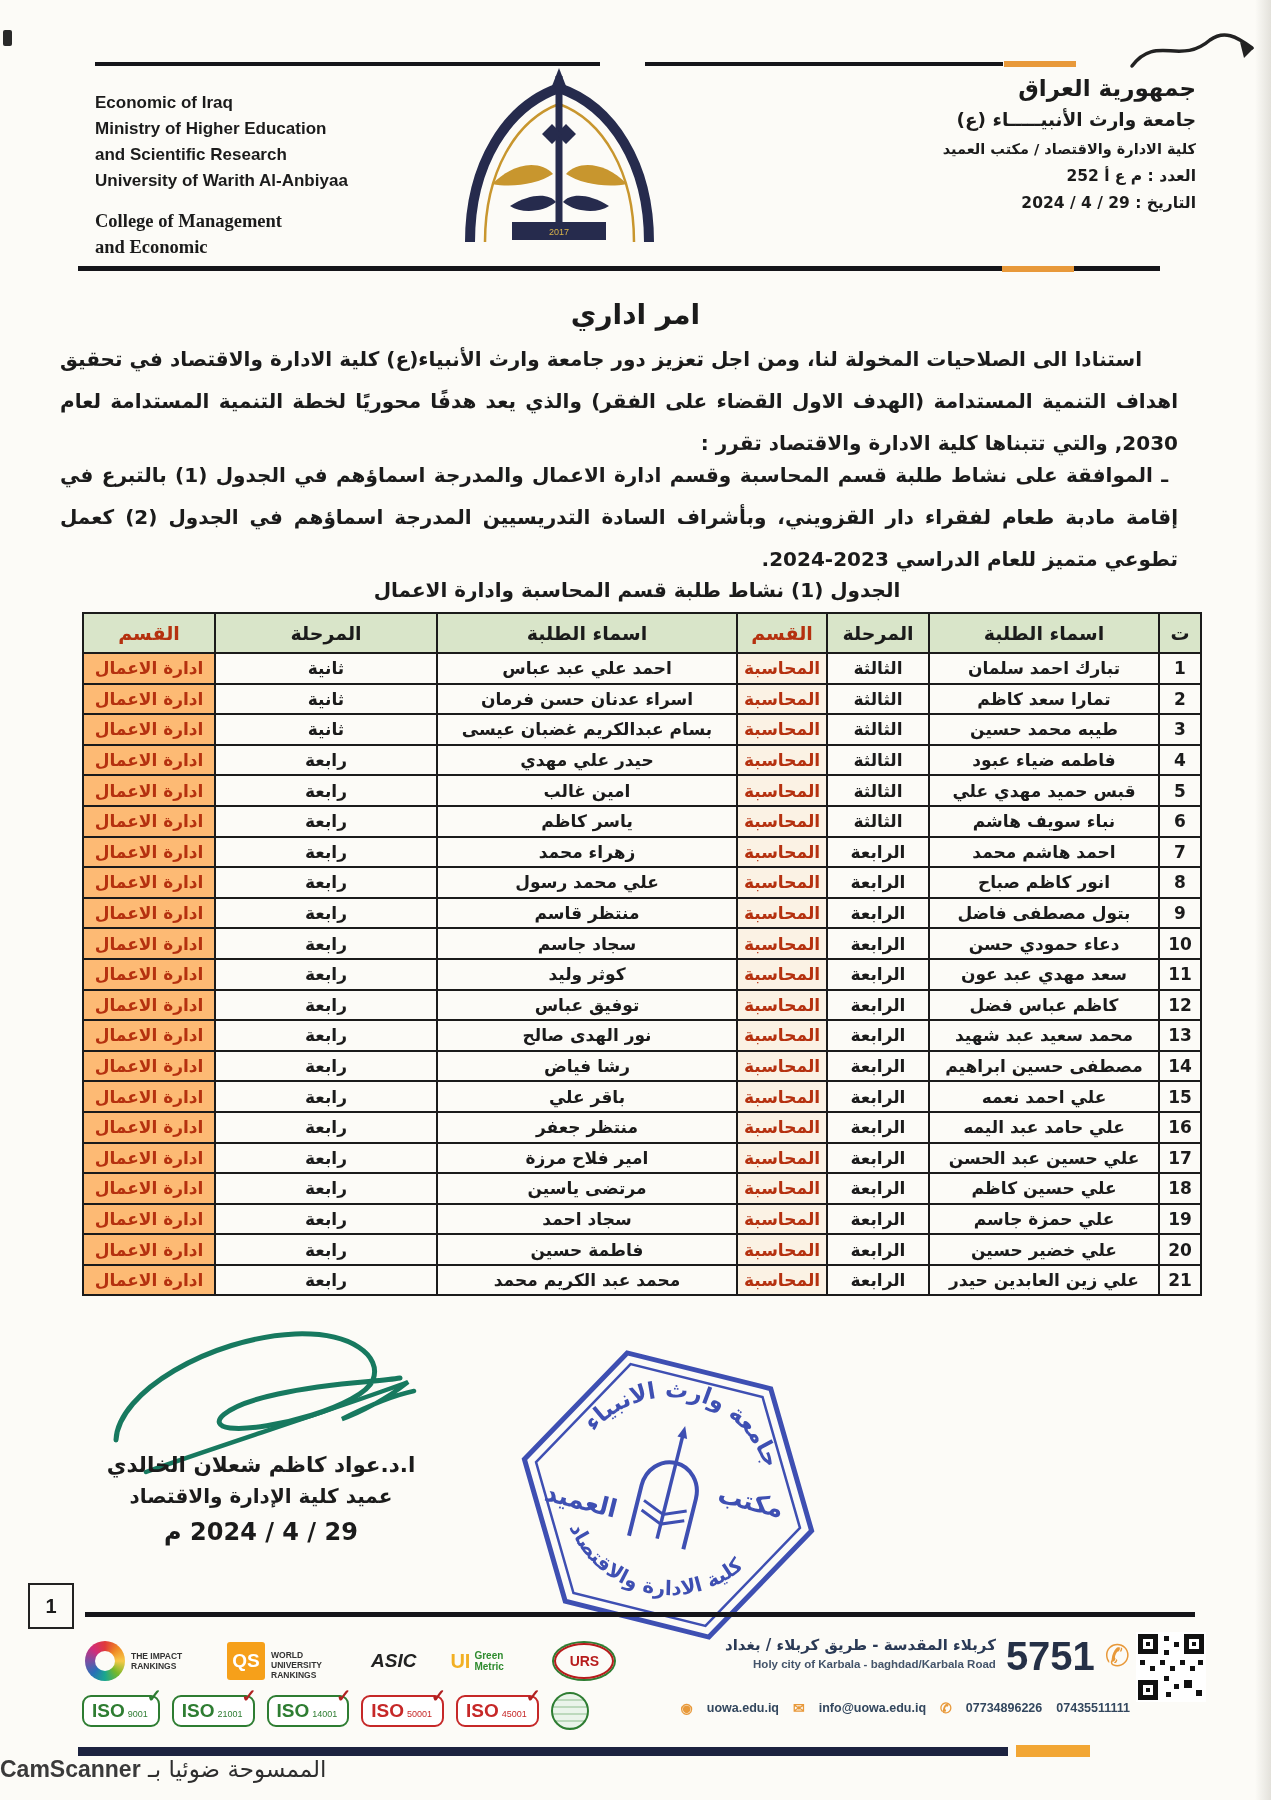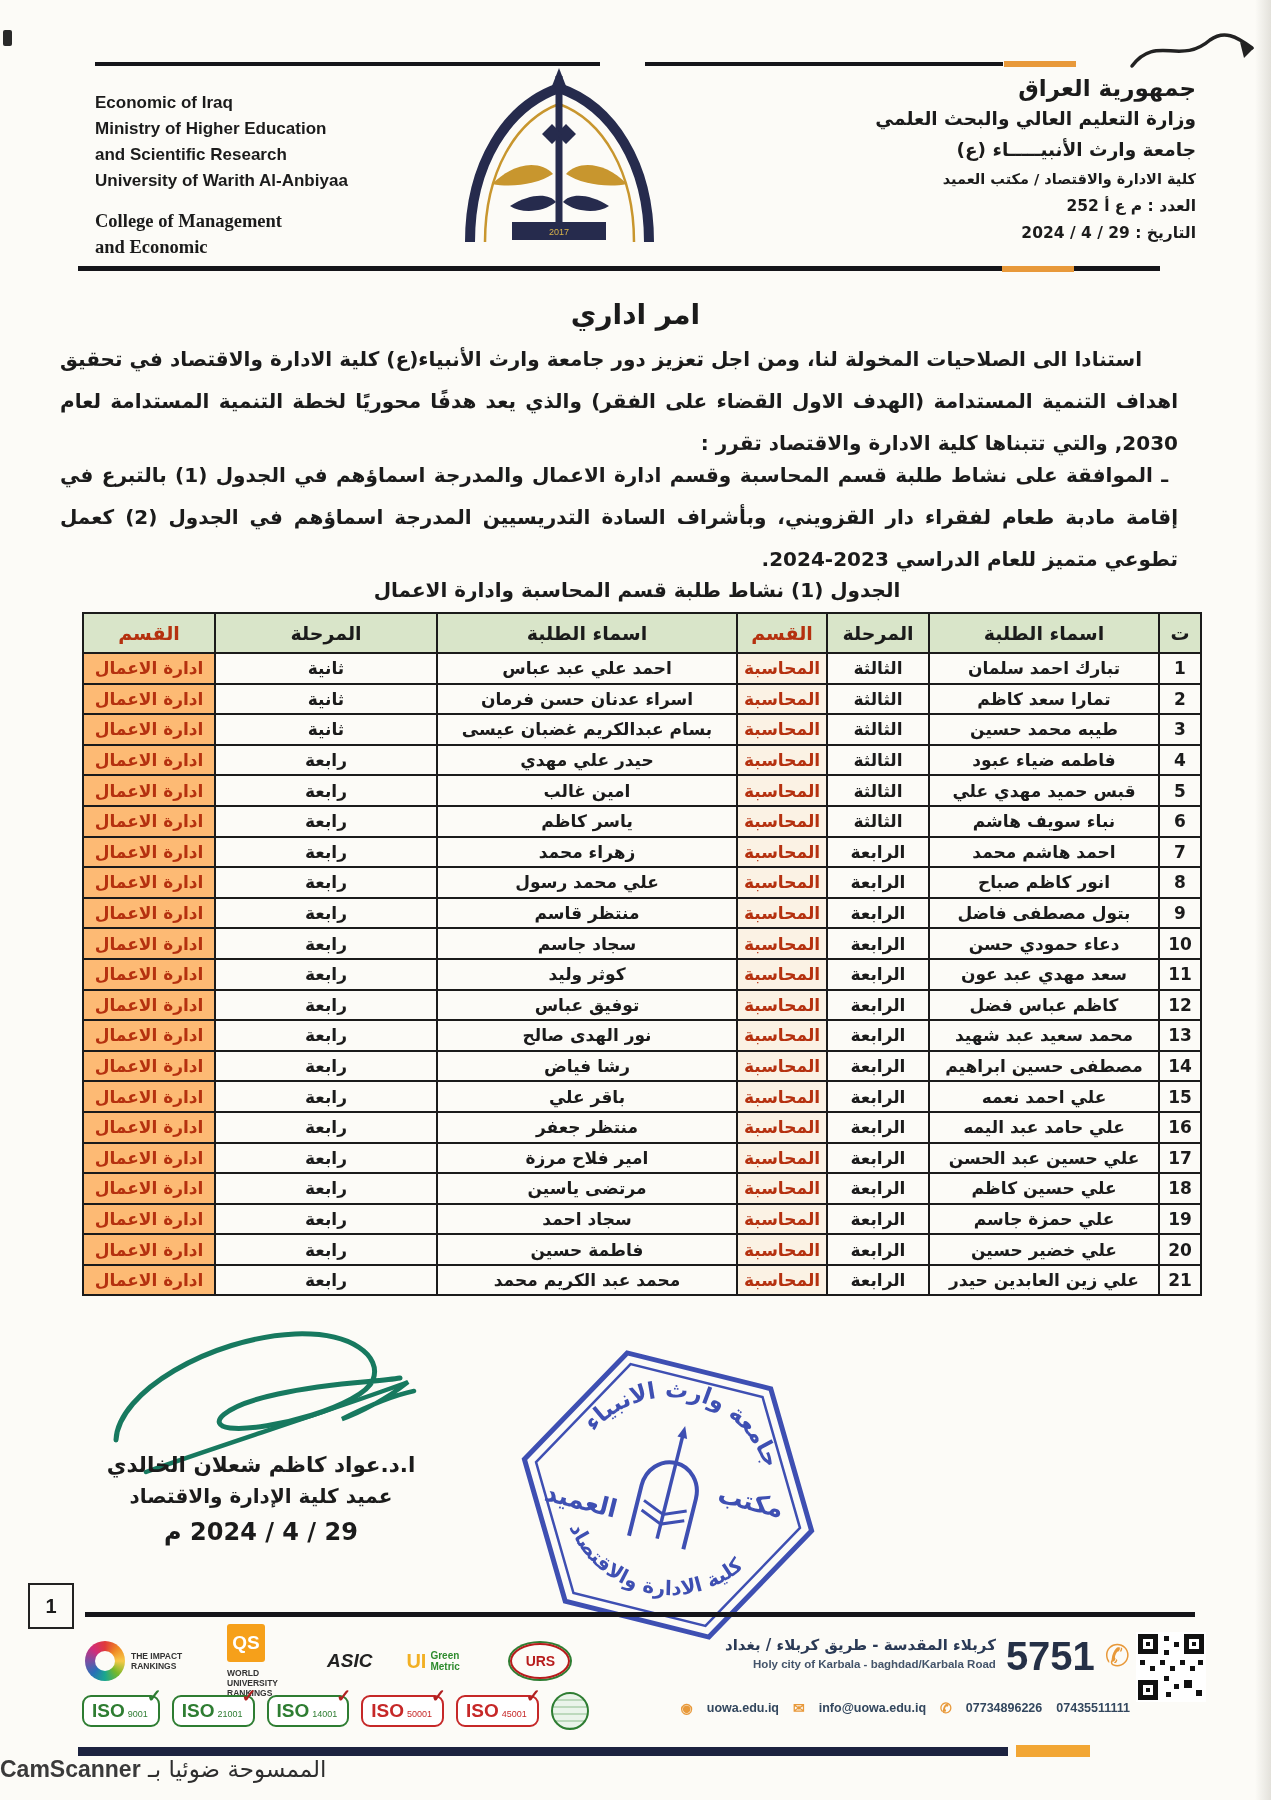--- a/index.html
+++ b/index.html
@@ -123,21 +123,20 @@
     <div class="eng-line">Economic of Iraq</div>
     <div class="eng-line">Ministry of Higher Education</div>
     <div class="eng-line">and Scientific Research</div>
     <div class="eng-line">University of Warith Al-Anbiyaa</div>
     <div class="college-line college-gap">College of Management</div>
     <div class="college-line">and Economic</div>
   </div>
 
   <div class="abs ar-block">
     <div class="ar-country">جمهورية العراق</div>
-    <div class="ar-ministry">وزارة التعليم العالي والبحث العلمي</div>
     <div class="ar-univ">جامعة وارث الأنبيـــــاء (ع)</div>
     <div class="ar-office">كلية الادارة والاقتصاد / مكتب العميد</div>
     <div class="ar-num">العدد : م ع أ 252</div>
     <div class="ar-date">التاريخ : 29 / 4 / 2024</div>
   </div>
 
   <div class="abs rule" style="left:78px;top:266px;width:1082px;height:5px;"></div>
   <div class="abs rule-orange" style="position:absolute;left:1002px;top:266px;width:72px;height:6px;"></div>
 
   <div class="abs title">امر اداري</div>
@@ -394,21 +393,21 @@
     <span>1</span>
   </div>
 
   <div class="abs f-rule-top"></div>
 
   <div class="abs logos-row">
     <div style="display:flex;align-items:center;gap:6px;">
       <div class="impact-ring"></div>
       <div class="logo-cap" style="width:62px;">THE IMPACT RANKINGS</div>
     </div>
-    <div style="display:flex;align-items:flex-start;gap:6px;flex-direction:column;">
+    <div style="display:flex;align-items:flex-end;gap:6px;">
       <div class="qs-box">QS</div>
       <div class="logo-cap" style="width:66px;">WORLD UNIVERSITY RANKINGS</div>
     </div>
     <div class="asic">ASIC</div>
     <div style="display:flex;align-items:center;gap:4px;">
       <div class="ui">UI</div>
       <div class="ui-sub" style="width:46px;">Green Metric</div>
     </div>
     <div class="urs">URS</div>
   </div>

